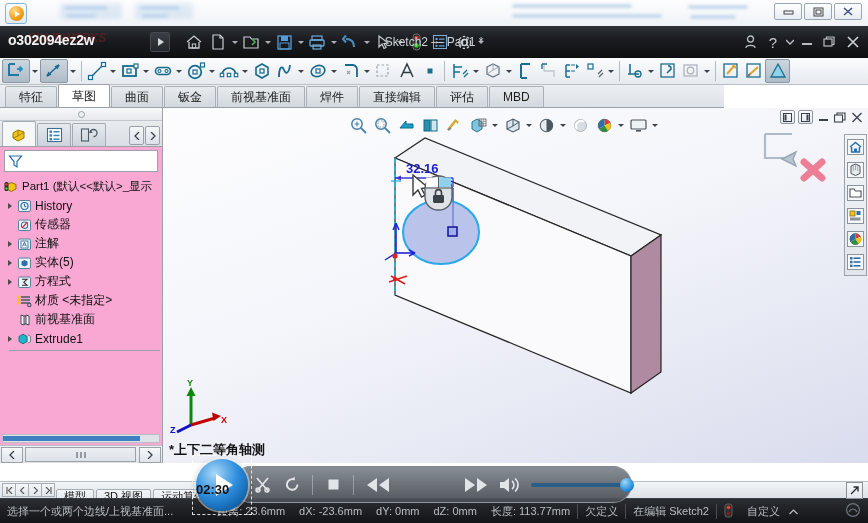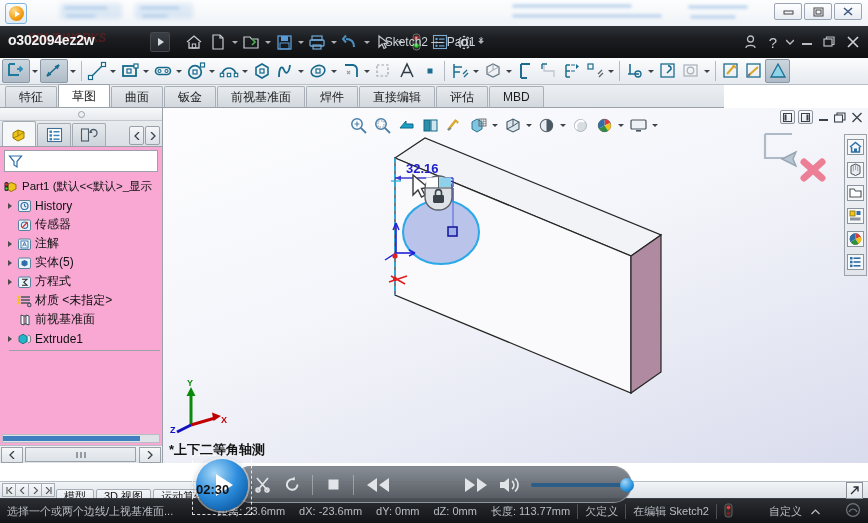--- a/index.html
+++ b/index.html
@@ -1205,21 +1205,21 @@
     <span class="sb-div"></span>
     <span class="sb-item">在编辑 Sketch2</span>
     <span class="sb-div"></span>
     <span class="sb-item">
       <svg width="9" height="15" viewBox="0 0 9 15">
           <rect x="1" y="1" width="7" height="13" rx="2.6" fill="#2b2b2b" stroke="#6a6a6a" stroke-width="0.9"></rect>
           <circle cx="4.5" cy="4.5" r="1.9" fill="#e03b3b"></circle>
           <circle cx="4.5" cy="10.5" r="1.9" fill="#7a1f1f"></circle>
         </svg>
     </span>
-    <span class="sb-item" style="margin-left:22px;">自定义</span>
+    <span class="sb-item" style="">自定义</span>
     <span class="sb-item" style="padding-left:2px;">
       <svg width="9" height="6" viewBox="0 0 9 6">
           <path d="M0.5 5 L4.5 1 L8.5 5" fill="none" stroke="#b9bec4" stroke-width="1.2"></path>
         </svg>
     </span>
     <span style="margin-left:auto;" class="sb-item">
       <svg width="16" height="16" viewBox="0 0 16 16">
           <circle cx="8" cy="8" r="6.4" fill="none" stroke="#6e757c" stroke-width="1.2"></circle>
           <path d="M4 10 C6 6 10 6 12 10" fill="none" stroke="#6e757c" stroke-width="1.1"></path>
         </svg>

